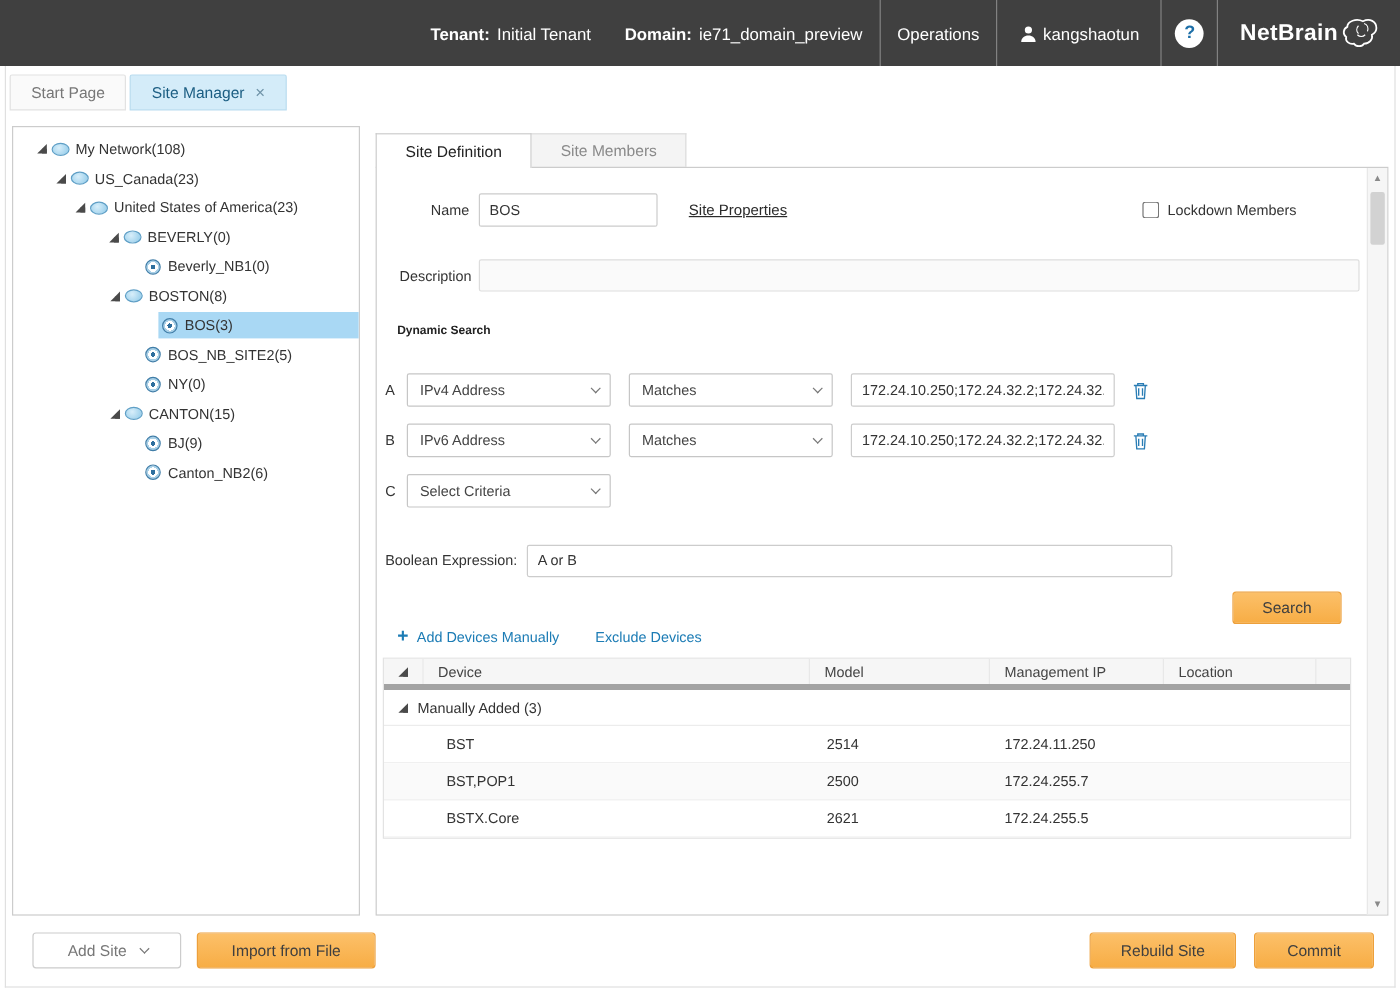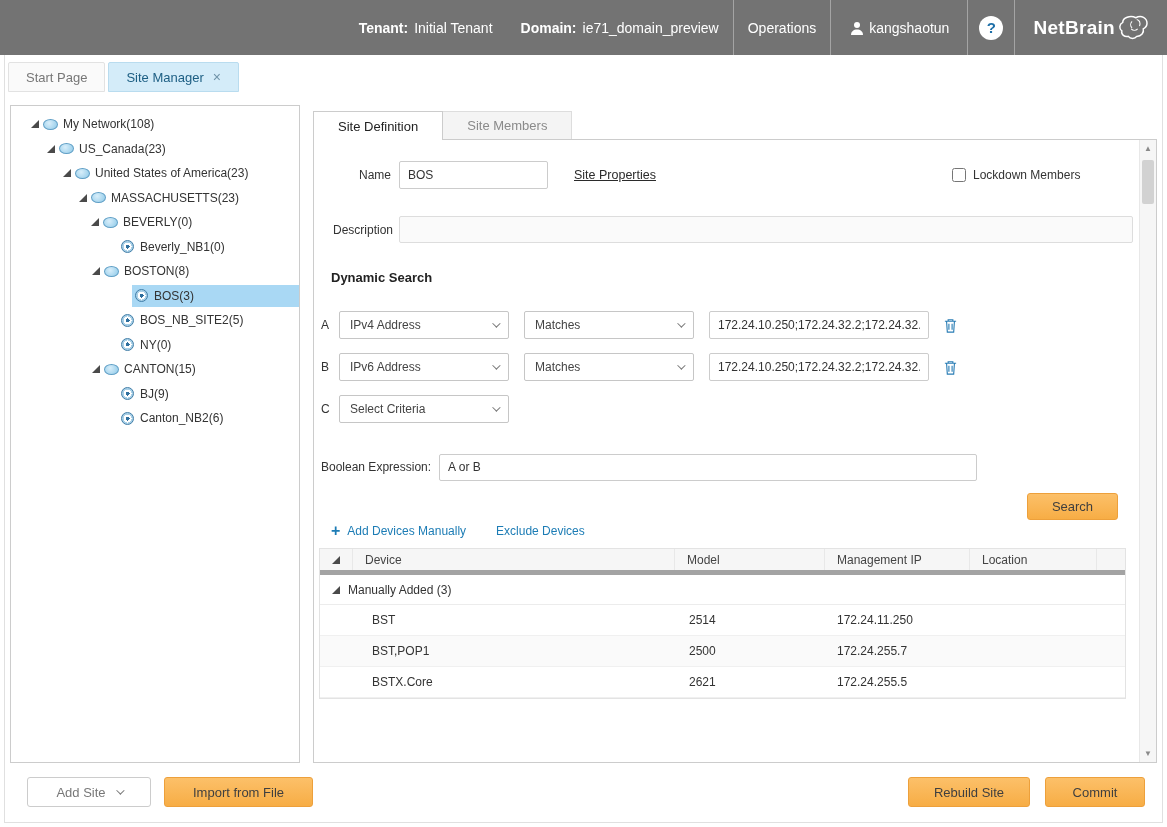--- a/index.html
+++ b/index.html
@@ -1,21 +1,21 @@
 <!DOCTYPE html>
 <html><head>
 <meta charset="utf-8">
 <style>
   *{box-sizing:border-box;margin:0;padding:0}
   html,body{width:1167px;height:827px}
   body{font-family:"Liberation Sans","DejaVu Sans",sans-serif;font-size:12px;color:#333;background:#fff}
   .app{position:relative;width:1167px;height:827px;background:#fff;overflow:hidden}
 
   
-  .topbar{position:absolute;left:0;top:0;width:100%;height:55px;background:#737373;display:flex;align-items:center;color:#fff;font-size:14px}
+  .topbar{position:absolute;left:0;top:0;width:100%;height:55px;background:#404040;display:flex;align-items:center;color:#fff;font-size:14px}
   .tb-spacer{flex:1}
   .tb-group{display:flex;align-items:center;gap:6px;padding:0 14px;height:100%}
   .tb-group b{font-weight:700}
   .tb-sep{width:1px;align-self:stretch;background:rgba(255,255,255,.35)}
   .tb-user{display:flex;align-items:center;gap:4px;padding:0 18px;height:100%}
   .tb-help{width:46px;height:100%;display:flex;align-items:center;justify-content:center}
   .help-circle{width:24px;height:24px;border-radius:50%;background:#fff;color:#1d6fa8;font-weight:700;font-size:15px;display:flex;align-items:center;justify-content:center}
   .tb-logo{display:flex;align-items:center;gap:2px;padding:0 18px;height:100%;font-size:19px;font-weight:600;letter-spacing:.3px}
 
   
@@ -46,21 +46,21 @@
   .fld-label{position:absolute;display:flex;align-items:center;justify-content:flex-end;color:#333}
   .txt{border:1px solid #ccc;border-radius:2px;height:28px;padding:0 8px;font:inherit;color:#333;background:#fff}
   .name-label{left:20px;top:21px;width:57px;height:28px}
   .name-input{position:absolute;left:85px;top:21px;width:149px;height:28px}
   .site-props{position:absolute;left:260px;top:21px;height:28px;display:flex;align-items:center;color:#2b2b2b;text-decoration:underline;font-size:12.5px}
   .lockdown{position:absolute;left:638px;top:21px;height:28px;display:flex;align-items:center;gap:7px;color:#333}
   .lockdown input{width:14px;height:14px}
   .desc-label{left:6px;top:76px;width:73px;height:27px}
   .desc-input{position:absolute;left:85px;top:76px;width:734px;height:27px;background:#fafafa;border-color:#ddd}
 
-  .dyn-title{position:absolute;left:17px;top:130px;font-size:13px;font-weight:700;color:#222}
+  .dyn-title{position:absolute;left:17px;top:130px;font-size:10px;font-weight:700;color:#222}
 
   .ds-row{position:absolute;left:7px;display:flex;align-items:center;height:28px}
   .ds-letter{width:18px;color:#333}
   .sel{width:170px;height:28px;border:1px solid #c6c6c6;border-radius:2px;background:#fff;display:flex;align-items:center;justify-content:space-between;padding:0 10px;margin-right:15px;color:#444}
   .chev{width:6px;height:6px;border-right:1.5px solid #777;border-bottom:1.5px solid #777;transform:rotate(45deg) translateY(-2px);flex:none}
   .ds-input{width:220px;height:28px;margin-right:12px}
   .trash{width:18px;height:20px;display:flex;align-items:center;justify-content:center;cursor:pointer}
 
   .bool-row{position:absolute;left:7px;top:309px;display:flex;align-items:center;height:36px}
   .bool-label{margin-right:8px;color:#333}
@@ -174,25 +174,20 @@
     <div class="tree-row" style="padding-left:36px">
       <span class="tri"></span>
       <span class="icon-globe"></span>
       <span class="tree-label">US_Canada(23)</span>
     </div>
     <div class="tree-row" style="padding-left:52px">
       <span class="tri"></span>
       <span class="icon-globe"></span>
       <span class="tree-label">United States of America(23)</span>
     </div>
-    <div class="tree-row" style="padding-left:68px">
-      <span class="tri"></span>
-      <span class="icon-globe"></span>
-      <span class="tree-label">MASSACHUSETTS(23)</span>
-    </div>
     <div class="tree-row" style="padding-left:80px">
       <span class="tri"></span>
       <span class="icon-globe"></span>
       <span class="tree-label">BEVERLY(0)</span>
     </div>
     <div class="tree-row" style="padding-left:110px">
       <span class="icon-site"></span>
       <span class="tree-label">Beverly_NB1(0)</span>
     </div>
     <div class="tree-row" style="padding-left:81px">

